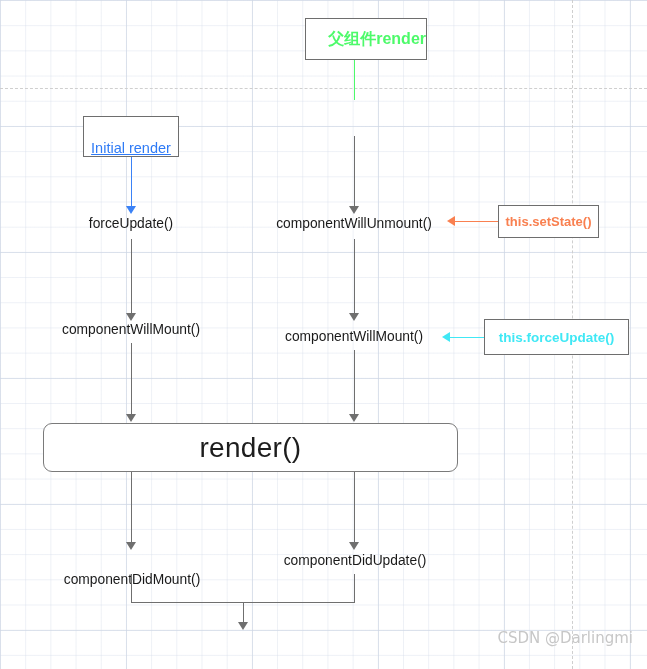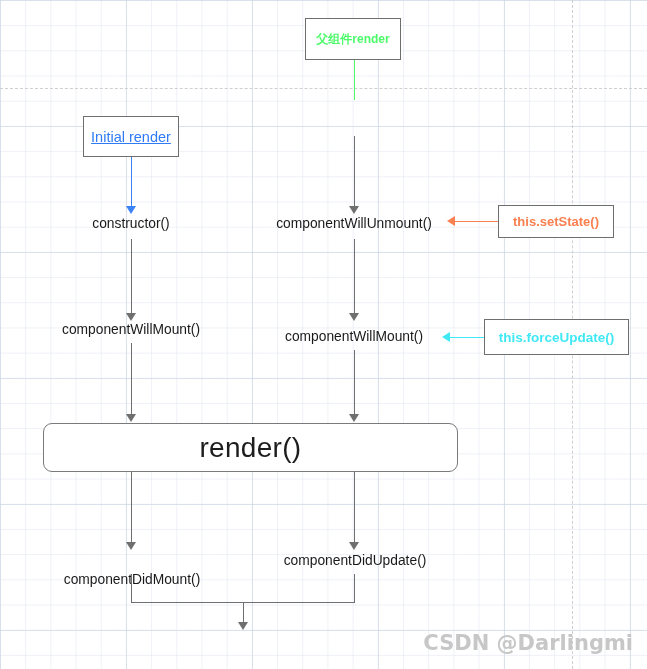--- a/index.html
+++ b/index.html
@@ -29,29 +29,29 @@
   
   .box{
     position:absolute;
     box-sizing:border-box;
     background:#ffffff;
     border:1.5px solid #6e6e6e;
     display:flex;align-items:center;justify-content:center;
     white-space:nowrap;
   }
   .box-parent-render{
-    left:305px;top:18px;width:96px;height:42px;
-    color:#4dfa6a;font-size:12px;font-weight:bold;
+    left:305px;top:18px;width:122px;height:42px;
+    color:#4dfa6a;font-size:16px;font-weight:bold;justify-content:flex-end;
   }
   .box-initial-render{
     left:83px;top:116px;width:96px;height:41px;
-    color:#2f7bf6;font-size:14.5px;text-decoration:underline;
+    color:#2f7bf6;font-size:14.5px;text-decoration:underline;align-items:flex-end;
   }
   .box-setstate{
-    left:498px;top:205px;width:116px;height:33px;
+    left:498px;top:205px;width:101px;height:33px;
     color:#f98050;font-size:13px;font-weight:bold;
   }
   .box-forceupdate{
     left:484px;top:319px;width:145px;height:36px;
     color:#40e8f5;font-size:13.5px;font-weight:bold;
   }
   .box-render{
     left:43px;top:423px;width:415px;height:49px;
     border:1.5px solid #7a7a7a;border-radius:9px;
     color:#1d1d1d;font-size:28px;letter-spacing:0.3px;
@@ -74,25 +74,24 @@
   .hline.cyan{border-top-color:#40e8f5;}
   .vline.green{border-left-color:#4dfa6a;}
 
   .ah{position:absolute;width:0;height:0;}
   .ah-down{border-left:5px solid transparent;border-right:5px solid transparent;border-top:8px solid #6f6f6f;}
   .ah-down.blue{border-top-color:#3b82f6;}
   .ah-left{border-top:5px solid transparent;border-bottom:5px solid transparent;border-right:8px solid #f98050;}
   .ah-left.cyan{border-right-color:#40e8f5;}
 
   .watermark{
-    position:absolute;right:14px;bottom:14px;
-    color:#c7c7c7;font-size:21px;
+    position:absolute;right:14px;bottom:22px;
+    color:#c7c7c7;font-size:15px;
     font-family:"DejaVu Sans", sans-serif;
     white-space:nowrap;
-    font-weight:bold;
   }
 </style>
 </head>
 <body>
 
 <div id="canvas">
 
   <div class="pb pb-h" style="top:88px;"></div>
   <div class="pb pb-v" style="left:572px;"></div>
 
@@ -134,21 +133,21 @@
 
   <div class="hline cyan" style="left:450px;top:337px;width:34px;"></div>
   <div class="ah ah-left cyan" style="left:442px;top:332px;"></div>
 
   <div class="vline" style="left:354px;top:350px;height:66px;"></div>
   <div class="ah ah-down" style="left:349px;top:414px;"></div>
 
   <div class="vline blue" style="left:131px;top:157px;height:52px;"></div>
   <div class="ah ah-down blue" style="left:126px;top:206px;"></div>
 
-  <div class="lbl" style="left:61px;top:216px;width:140px;">constructor()</div>
+  <div class="lbl" style="left:61px;top:216px;width:140px;">forceUpdate()</div>
 
   <div class="vline" style="left:131px;top:239px;height:76px;"></div>
   <div class="ah ah-down" style="left:126px;top:313px;"></div>
 
   <div class="lbl" style="left:41px;top:322px;width:180px;">componentWillMount()</div>
 
   <div class="vline" style="left:131px;top:343px;height:73px;"></div>
   <div class="ah ah-down" style="left:126px;top:414px;"></div>
 
   <div class="vline" style="left:131px;top:472px;height:72px;"></div>

